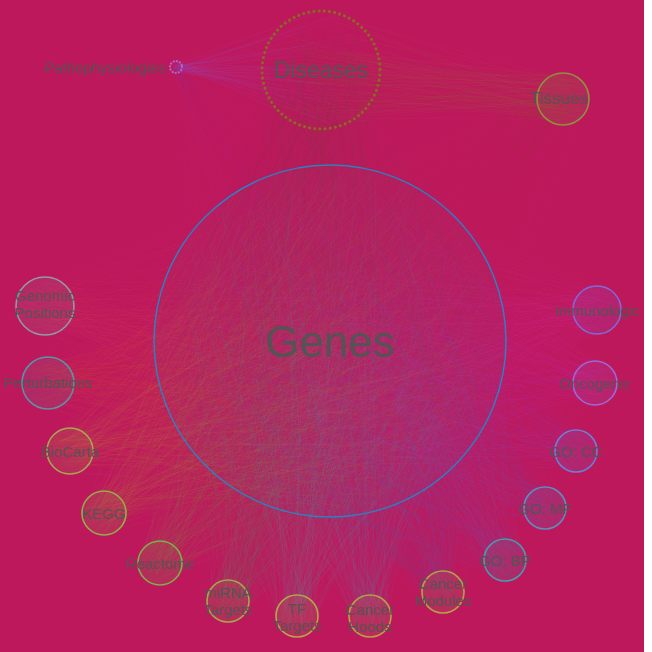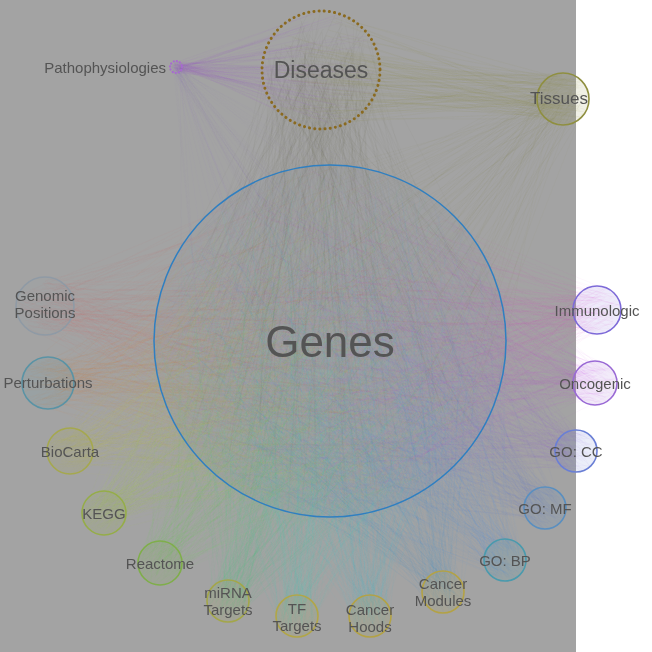--- a/index.html
+++ b/index.html
@@ -5,23 +5,23 @@
   html, body {
     margin: 0;
     padding: 0;
     width: 652px;
     height: 652px;
     background: #ffffff;
     overflow: hidden;
   }
   .stage {
     position: relative;
-    width: 576px;
+    width: 644px;
     height: 652px;
-    background: #a3a3a3;
+    background: #be185d;
   }
   svg text {
     font-family: "Liberation Sans", sans-serif;
     user-select: none;
   }
 </style>
 </head>
 <body>
 
 <div class="stage">

